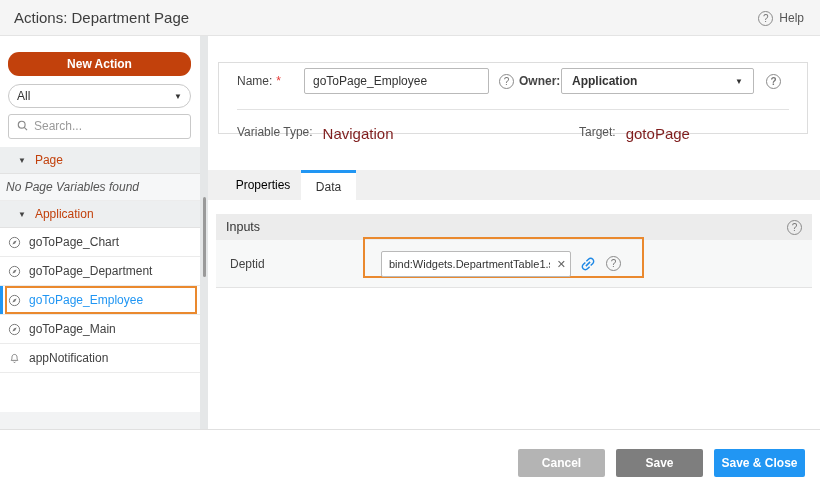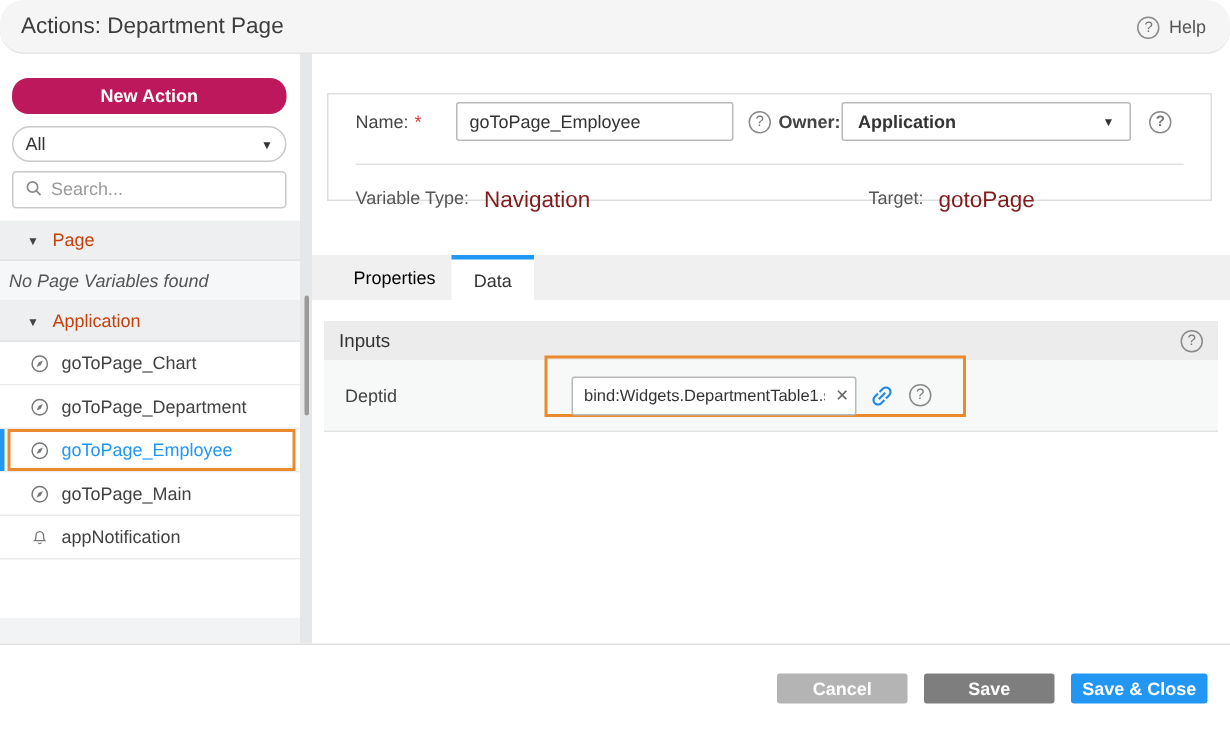--- a/index.html
+++ b/index.html
@@ -2,35 +2,35 @@
 <html><head>
 <meta charset="utf-8">
 <style>
   * { margin:0; padding:0; box-sizing:border-box; }
   html,body { width:820px; height:488px; }
   body { font-family:"Liberation Sans", sans-serif; background:#fff; color:#424242; }
   .screen { position:relative; width:820px; height:488px; overflow:hidden; background:#fff; }
 
   
   .header { position:absolute; left:0; top:0; width:820px; height:36px;
-            background:#f5f5f5; border-bottom:1px solid #e4e4e4;border-radius:16px; }
+            background:#f5f5f5; border-bottom:1px solid #e4e4e4; }
   .header .title { position:absolute; left:14px; top:0; line-height:36px;
                    font-size:15px; color:#3d3d3d; }
   .header .help { position:absolute; right:16px; top:0; height:36px;
                   display:flex; align-items:center; gap:6px; cursor:pointer; }
   .header .help .help-label { font-size:12px; color:#555; }
 
   .qicon { width:15px; height:15px; border:1px solid #8a8a8a; border-radius:50%;
            color:#777; font-size:10px; line-height:13px; display:inline-flex;
            align-items:center; justify-content:center; background:transparent; flex:0 0 auto; }
 
   
   .sidebar { position:absolute; left:0; top:36px; width:200px; height:393px; background:#fff; }
   .btn-new-action { position:absolute; left:8px; top:16px; width:183px; height:24px;
-                    background:#be185d; border:none; border-radius:11px; color:#fff;
+                    background:#c2410c; border:none; border-radius:11px; color:#fff;
                     font-size:12px; font-weight:bold; font-family:inherit; cursor:pointer; }
   .filter-select { position:absolute; left:8px; top:48px; width:183px; height:24px;
                    border:1px solid #c9c9c9; border-radius:12px; background:#fff;
                    display:flex; align-items:center; padding:0 8px; cursor:pointer; }
   .filter-select .sel-text { font-size:12px; color:#333; flex:1; }
   .caret { font-size:8px; color:#333; }
   .search-box { position:absolute; left:8px; top:78px; width:183px; height:25px;
                 border:1px solid #c9c9c9; border-radius:3px; background:#fff;
                 display:flex; align-items:flex-start; padding:4px 7px; gap:5px; }
   .search-box input { border:none; outline:none; flex:1; font-size:12px; min-width:0;
@@ -39,21 +39,21 @@
 
   .list { position:absolute; left:0; top:111px; width:200px; }
   .group-row { height:27px; background:#edeff0; border-bottom:1px solid #e2e2e2;
                display:flex; align-items:center; padding-left:18px; gap:9px; cursor:pointer; }
   .group-row .caret { font-size:8px; color:#444; }
   .group-row .group-label { font-size:12px; color:#c2410c; }
   .empty-row { height:27px; background:#f6f7f8; border-bottom:1px solid #ececec;
                display:flex; align-items:center; padding-left:6px;
                font-size:12px; font-style:italic; color:#555; }
   .item-row { position:relative; height:29px; background:#fff; border-bottom:1px solid #ebebeb;
-              display:flex; align-items:center; padding-left:20px; gap:8px; cursor:pointer; }
+              display:flex; align-items:center; padding-left:8px; gap:8px; cursor:pointer; }
   .item-row .item-label { font-size:12px; color:#424242; }
   .item-row.selected .item-label { color:#2196f3; }
   .sel-bar { position:absolute; left:0; top:0; width:3px; height:100%; background:#2196f3; }
   .hl-box { position:absolute; border:2px solid #ea892e; pointer-events:none; }
   .item-hl { left:5px; right:3px; top:0; bottom:0; }
   .sidebar-filler { position:absolute; left:0; top:376px; width:200px; height:53px; background:#f2f3f4; }
 
   .v-divider { position:absolute; left:200px; top:36px; width:8px; height:393px; background:#e5e7e8; }
   .scroll-thumb { position:absolute; left:203px; top:197px; width:3px; height:80px;
                   background:#9a9a9a; border-radius:2px; cursor:grab; }
@@ -99,21 +99,21 @@
   .bind-input-wrap { position:absolute; left:165px; top:11px; width:190px; height:26px; }
   .bind-input { width:190px; height:26px; padding:0 20px 0 7px; font-size:11px; }
   .clear-x { position:absolute; right:5px; top:6px; font-size:11px; color:#666; cursor:pointer; line-height:14px; }
   .link-btn { position:absolute; left:363px; top:15px; width:18px; height:18px; cursor:pointer; }
   .q-bind { position:absolute; left:390px; top:16px; }
   .q-inputs { cursor:pointer; }
 
   
   .footer { position:absolute; left:0; top:429px; width:820px; height:59px;
             background:#fff; border-top:1px solid #e0e0e0; }
-  .footer .btn { position:absolute; top:19px; height:20px; border:none; border-radius:2px;
+  .footer .btn { position:absolute; top:19px; height:28px; border:none; border-radius:2px;
                  color:#fff; font-size:12px; font-weight:bold; font-family:inherit; cursor:pointer; }
   .btn-cancel { left:518px; width:87px; background:#b4b4b4; }
   .btn-save { left:616px; width:87px; background:#7e7e7e; }
   .btn-saveclose { left:714px; width:91px; background:#2196f3; }
 </style>
 </head>
 <body>
 
 <div class="screen">
 

